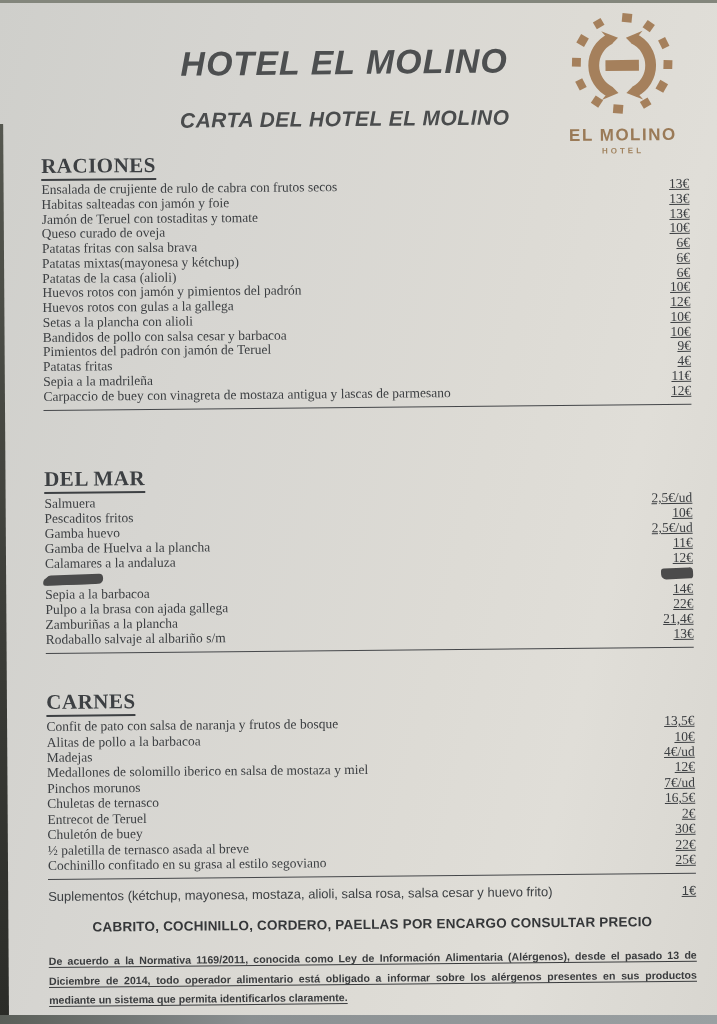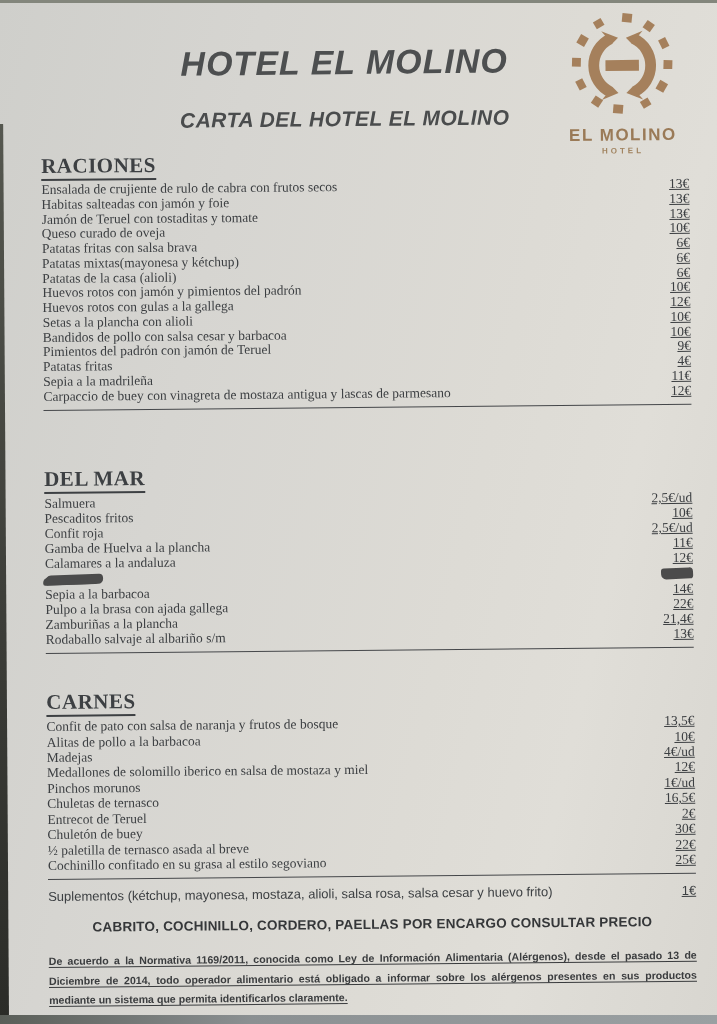--- a/index.html
+++ b/index.html
@@ -180,21 +180,21 @@
       <div class="items">
           <div class="row">
             <span class="nm">Salmuera</span>
             <span class="pr">2,5€/ud</span>
           </div>
           <div class="row">
             <span class="nm">Pescaditos fritos</span>
             <span class="pr">10€</span>
           </div>
           <div class="row">
-            <span class="nm">Confit roja</span>
+            <span class="nm">Gamba huevo</span>
             <span class="pr">2,5€/ud</span>
           </div>
           <div class="row">
             <span class="nm">Gamba de Huelva a la plancha</span>
             <span class="pr">11€</span>
           </div>
           <div class="row">
             <span class="nm">Calamares  a la andaluza</span>
             <span class="pr">12€</span>
           </div>
@@ -236,21 +236,21 @@
           <div class="row">
             <span class="nm">Madejas</span>
             <span class="pr">4€/ud</span>
           </div>
           <div class="row">
             <span class="nm">Medallones de solomillo iberico en salsa de mostaza y miel</span>
             <span class="pr">12€</span>
           </div>
           <div class="row">
             <span class="nm">Pinchos morunos</span>
-            <span class="pr">1€/ud</span>
+            <span class="pr">7€/ud</span>
           </div>
           <div class="row">
             <span class="nm">Chuletas de ternasco</span>
             <span class="pr">16,5€</span>
           </div>
           <div class="row">
             <span class="nm">Entrecot de Teruel</span>
             <span class="pr">2€</span>
           </div>
           <div class="row">

